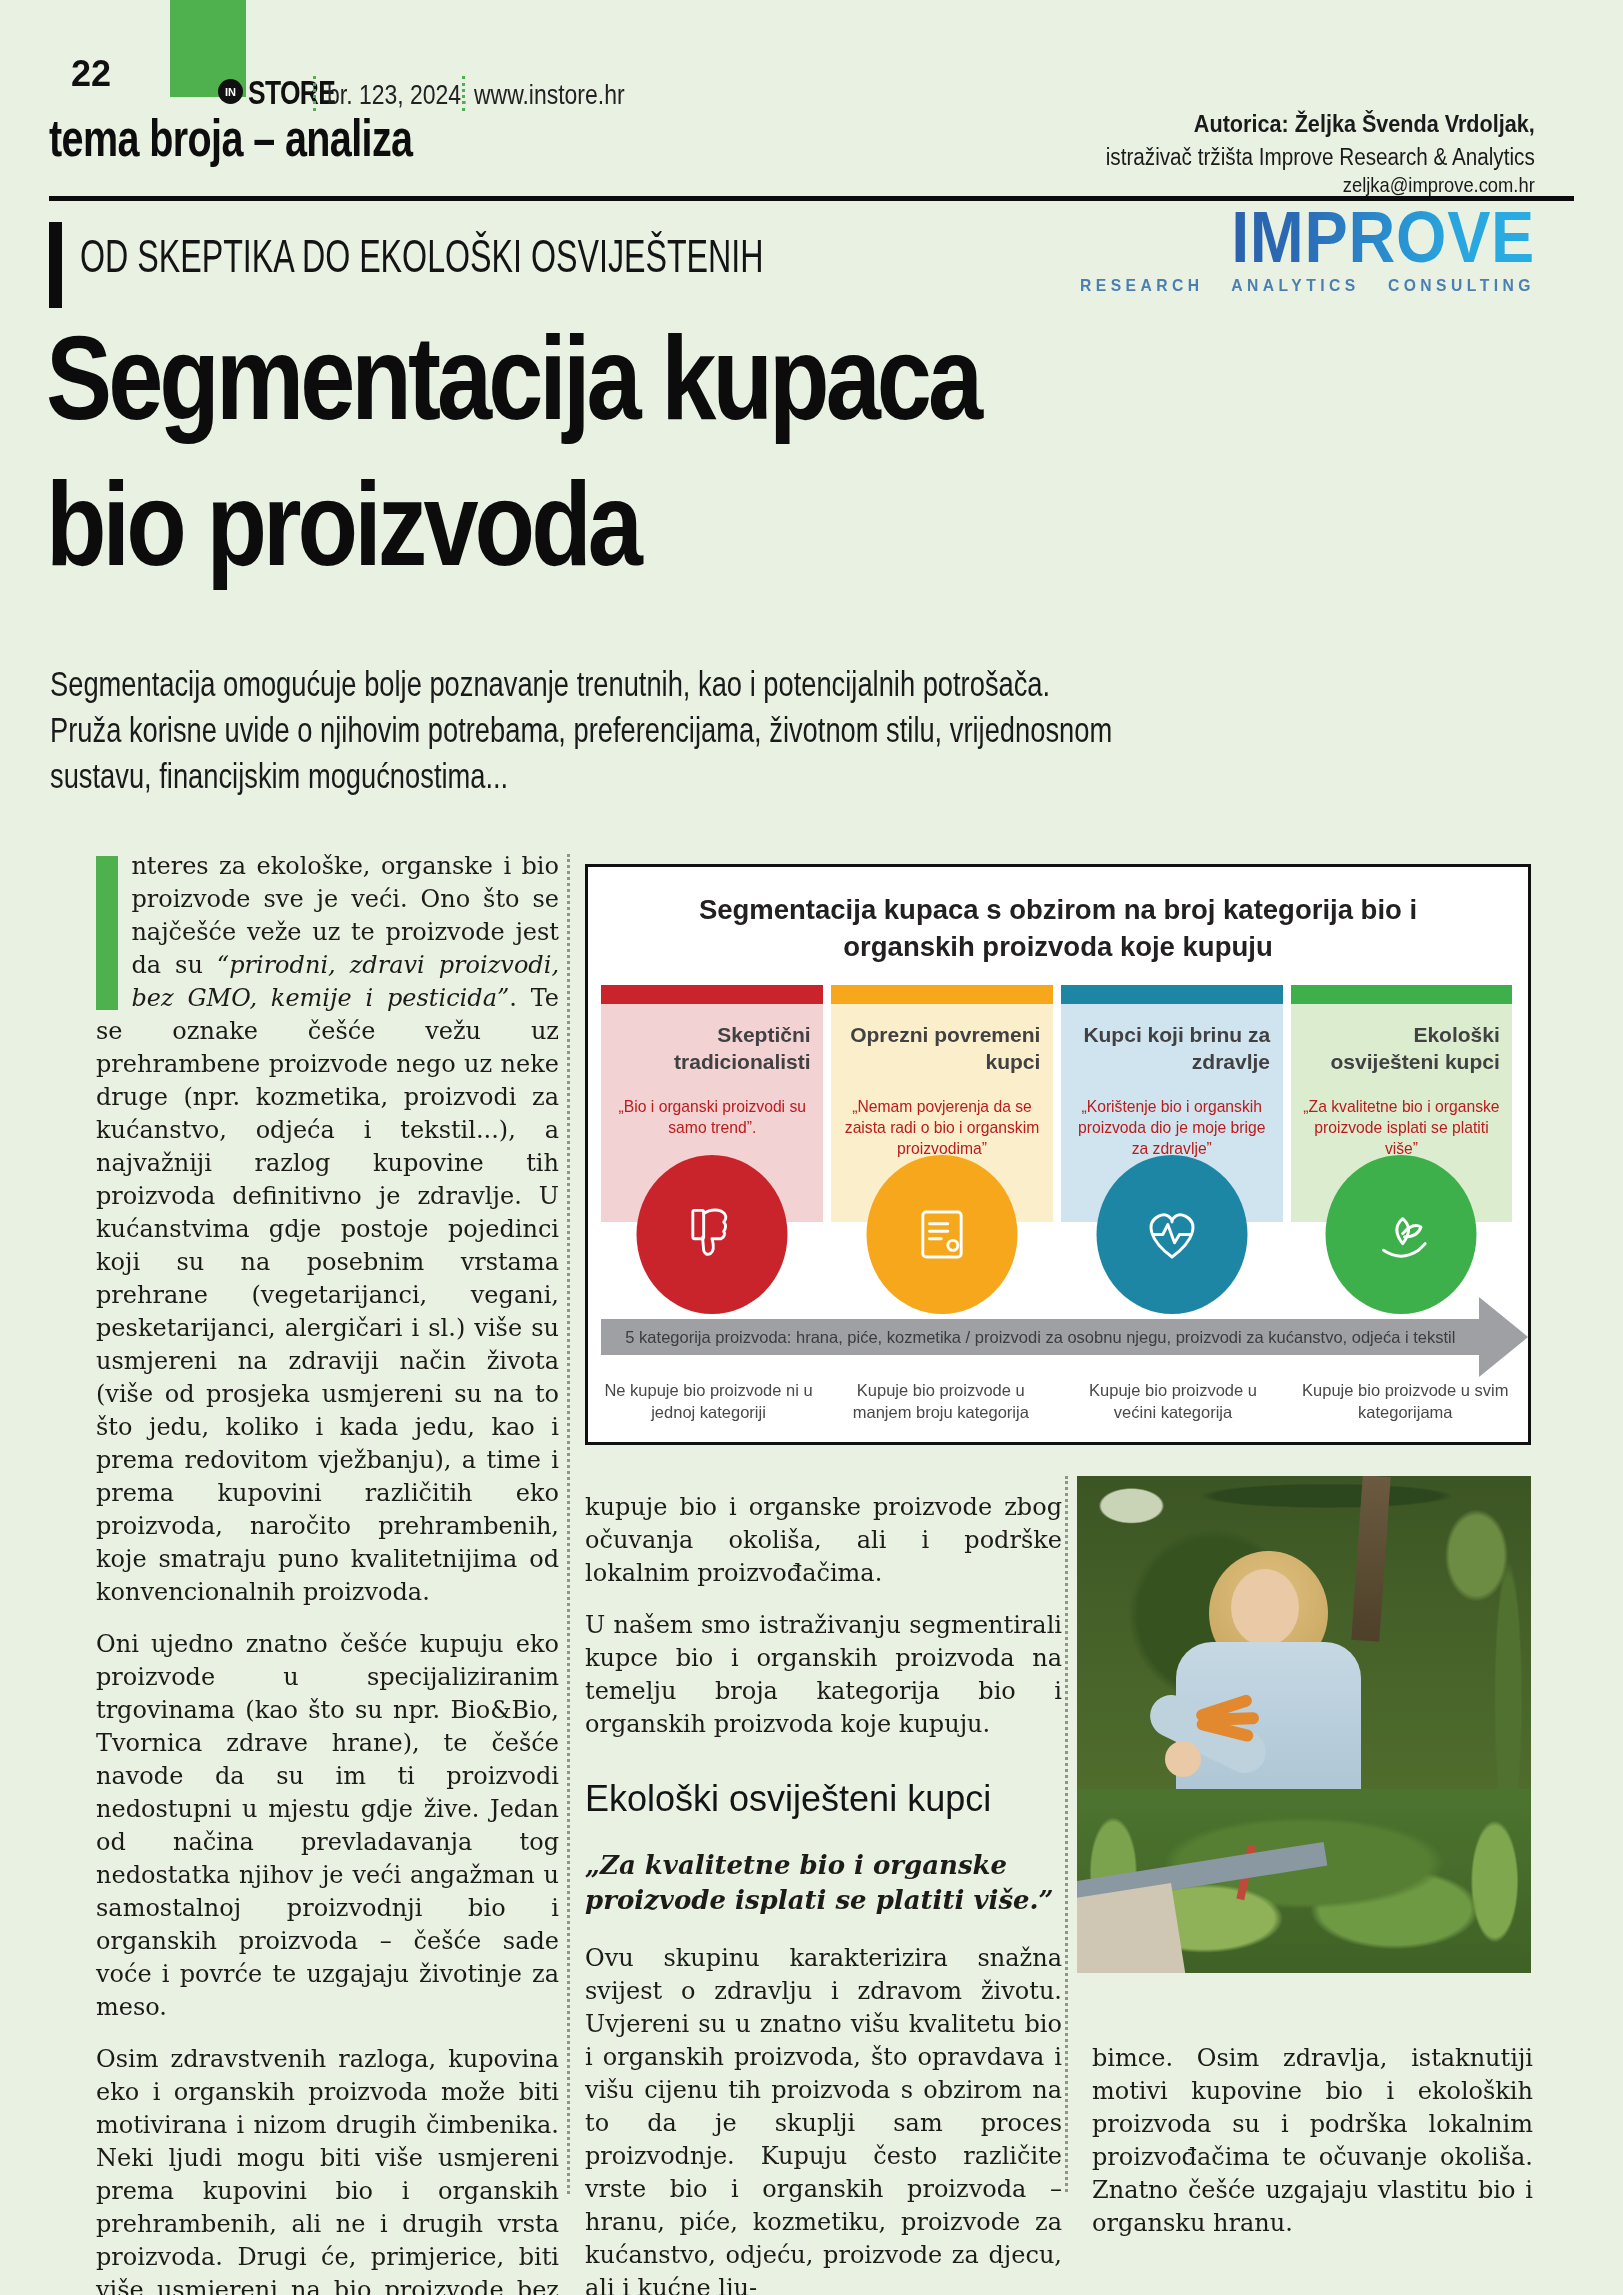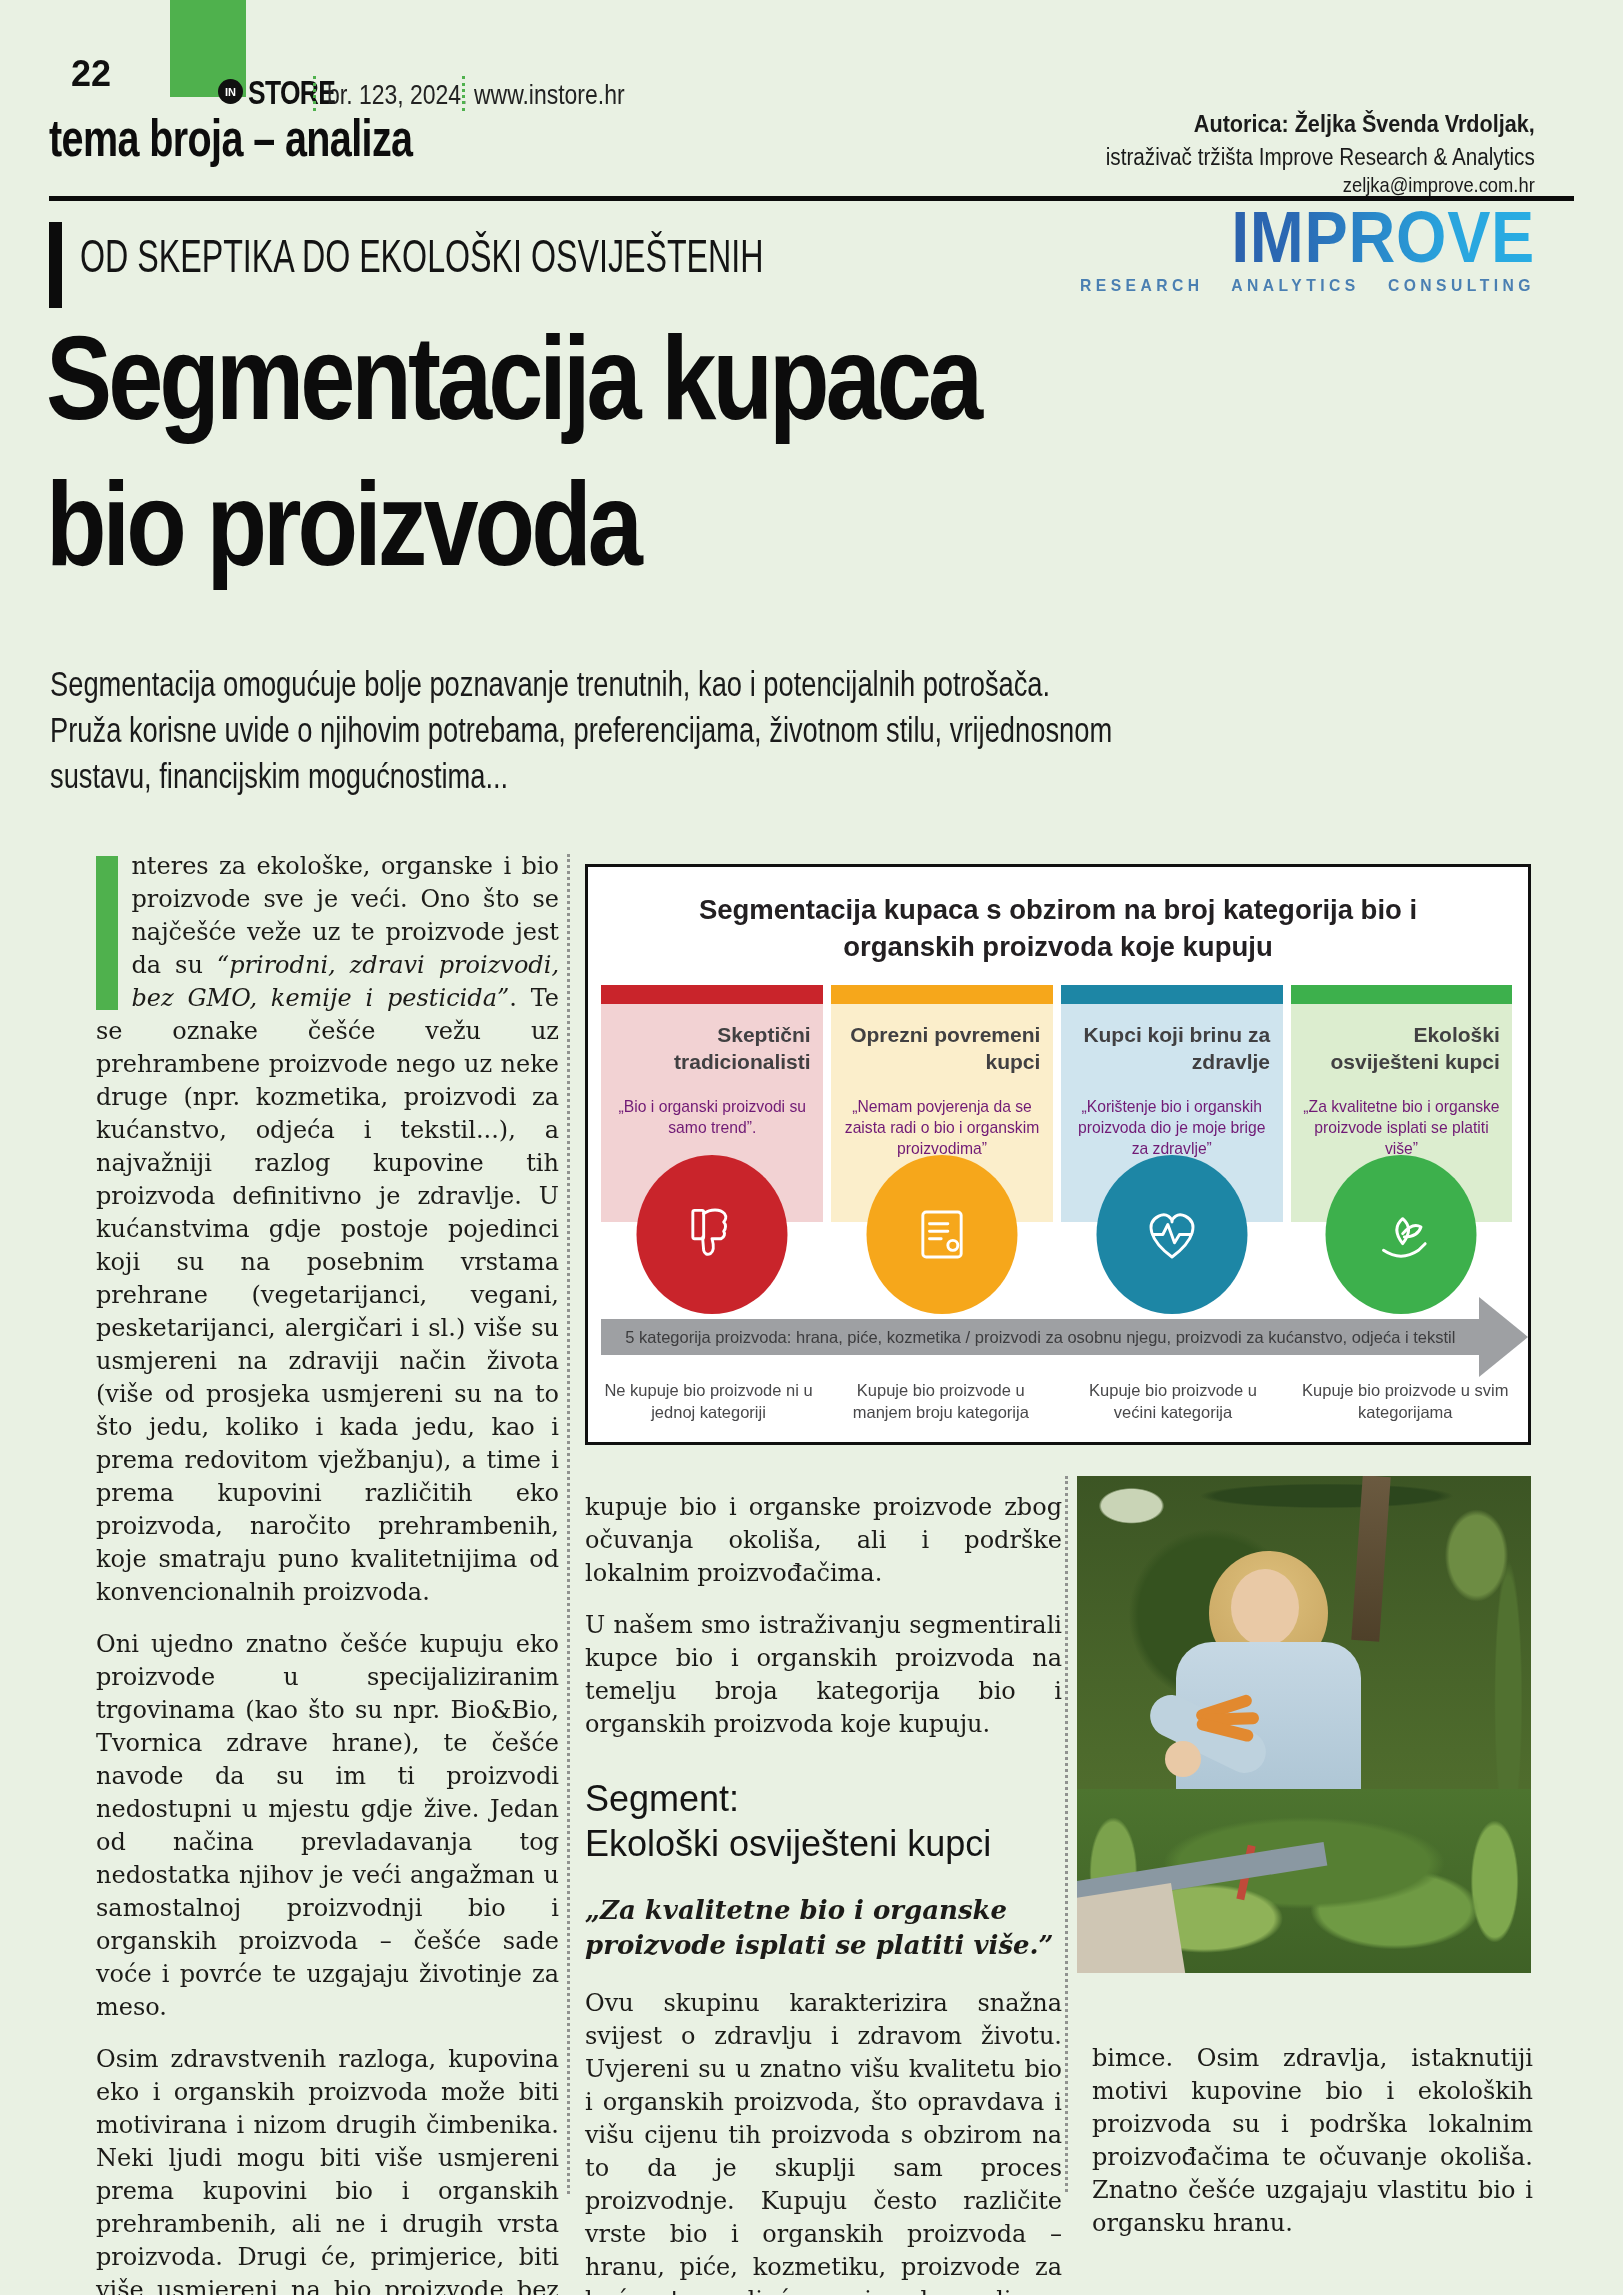--- a/index.html
+++ b/index.html
@@ -63,21 +63,21 @@
   .vd2{left:1065px;top:1476px;height:716px;}
 
   
   .igbox{left:585px;top:864px;width:946px;height:581px;background:#ffffff;border:3.1px solid #101010;box-sizing:border-box;}
   .ig-title{left:0;top:23.6px;width:100%;text-align:center;font-size:27.5px;line-height:37px;font-weight:700;color:#232022;}
   .ig-cols{left:13.4px;top:118px;width:911px;display:flex;gap:7.9px;}
   .ig-col{width:222px;position:relative;}
   .ig-bar{height:19px;}
   .ig-panel{height:218px;padding:17.3px 12.6px 0 12.6px;box-sizing:border-box;}
   .ig-name{font-size:21px;line-height:27px;font-weight:700;color:#414042;text-align:right;}
-  .ig-quote{font-size:15.7px;line-height:21px;color:#701a75;text-align:center;margin-top:20.4px;}
+  .ig-quote{font-size:15.7px;line-height:21px;color:#b91c1c;text-align:center;margin-top:20.4px;}
   .ig-circle{position:absolute;left:50%;top:170px;transform:translateX(-50%);width:151px;height:159px;
              border-radius:50%;display:flex;align-items:center;justify-content:center;z-index:2;}
   .ig-arrow{left:13.4px;top:452px;width:878px;height:36px;background:#9ea0a3;display:flex;align-items:center;
             justify-content:center;font-size:16.5px;color:#3c3c3e;}
   .ig-arrowhead{left:891px;top:430px;width:0;height:0;border-top:40px solid transparent;
                 border-bottom:40px solid transparent;border-left:49px solid #9ea0a3;}
   .ig-labels{left:13.4px;top:512px;width:911px;display:flex;gap:18px;}
   .ig-label{width:222px;text-align:center;font-size:16.5px;line-height:22px;color:#48484a;}
 
   
@@ -255,21 +255,20 @@
       <div class="ig-label">Kupuje bio proizvode u manjem broju kategorija</div>
       <div class="ig-label">Kupuje bio proizvode u većini kategorija</div>
       <div class="ig-label">Kupuje bio proizvode u svim kategorijama</div>
     </div>
   </div>
 
   <div class="abs col col2">
     <p>kupuje bio i organske proizvode zbog očuvanja okoliša, ali i podrške lokalnim proizvođačima.</p>
     <p>U našem smo istraživanju segmentirali kupce bio i organskih proizvoda na temelju broja kategorija bio i organskih proizvoda koje kupuju.</p>
     <div class="seghead">
-      <div>Segment:</div>
       <div>Ekološki osviješteni kupci</div>
     </div>
     <div class="quote">„Za kvalitetne bio i organske proizvode isplati se platiti više.”</div>
     <p>Ovu skupinu karakterizira snažna svijest o zdravlju i zdravom životu. Uvjereni su u znatno višu kvalitetu bio i organskih proizvoda, što opravdava i višu cijenu tih proizvoda s obzirom na to da je skuplji sam proces proizvodnje. Kupuju često različite vrste bio i organskih proizvoda – hranu, piće, kozmetiku, proizvode za kućanstvo, odjeću, proizvode za djecu, ali i kućne lju-</p>
   </div>
 
   <div class="abs photo">
     <div class="ph ph-bg"></div>
     <div class="ph ph-trunk"></div>
     <div class="ph ph-hair"></div>

